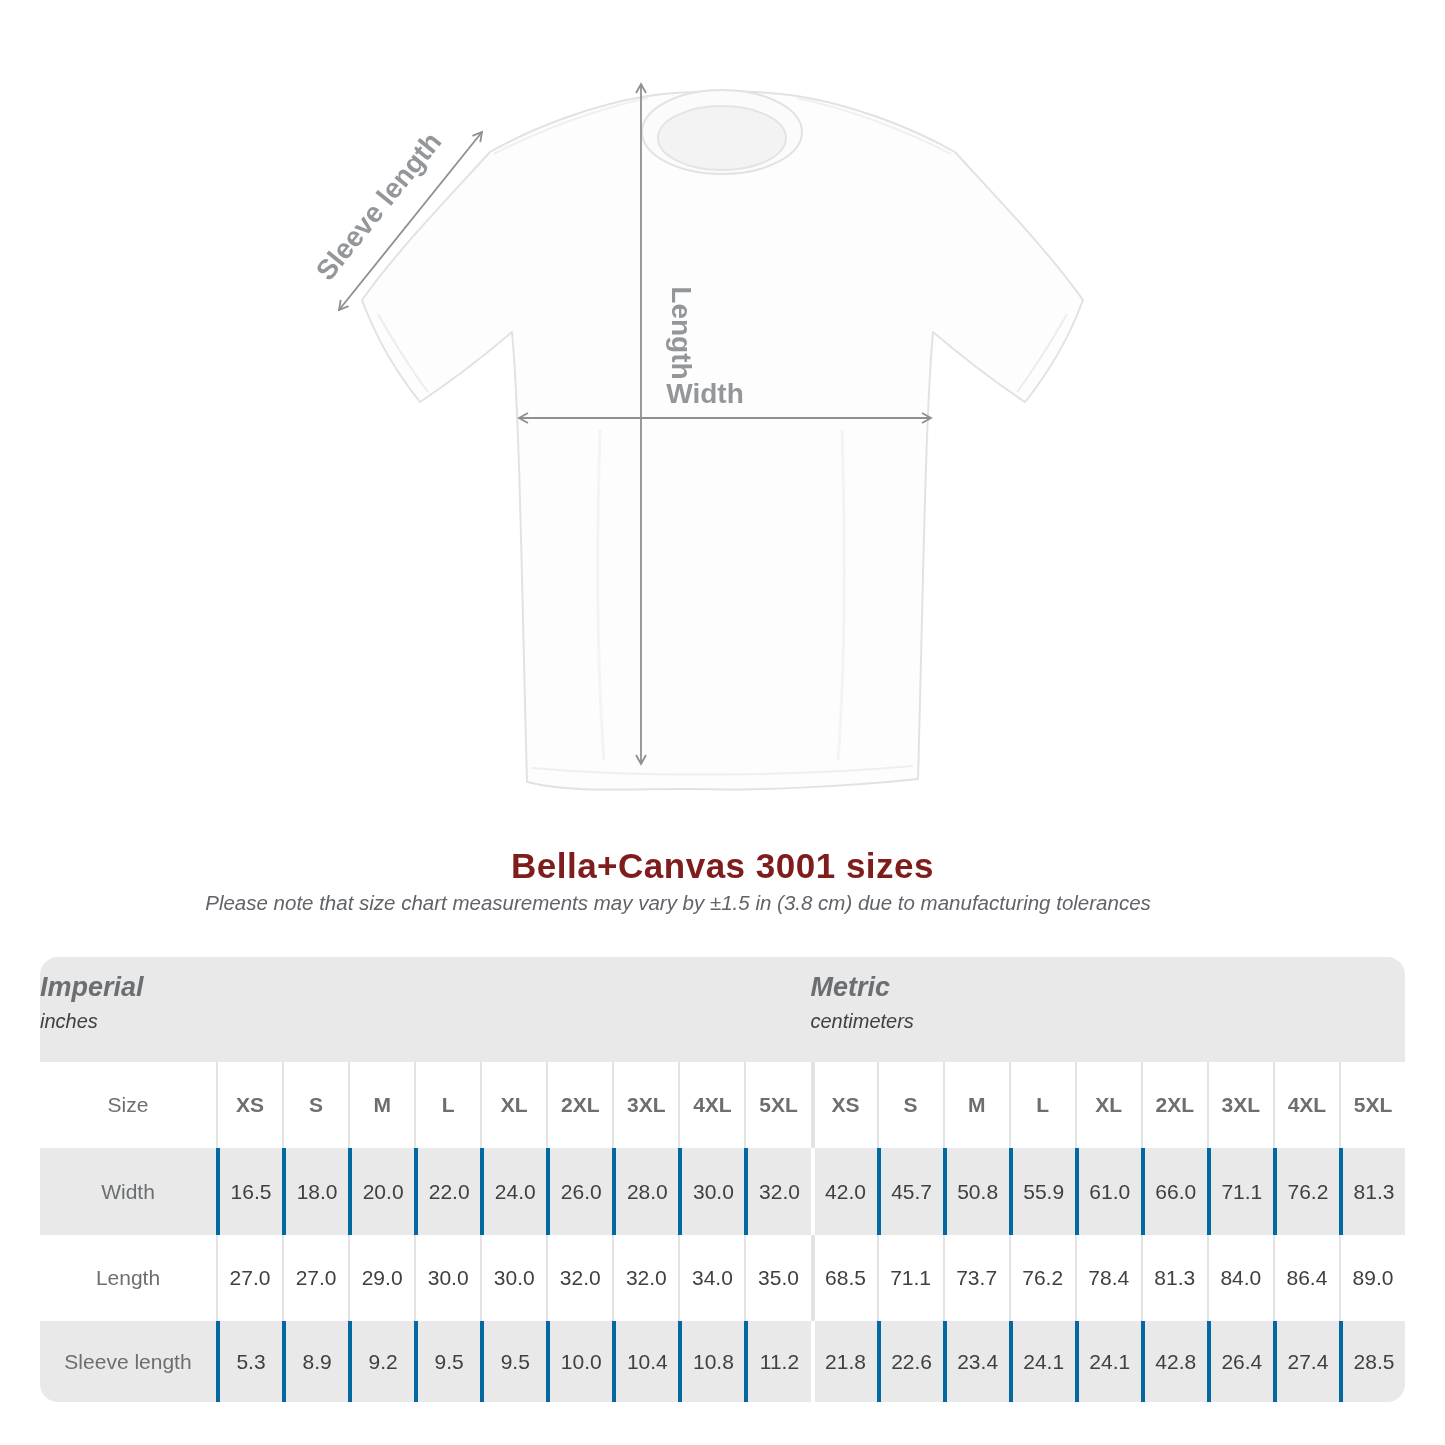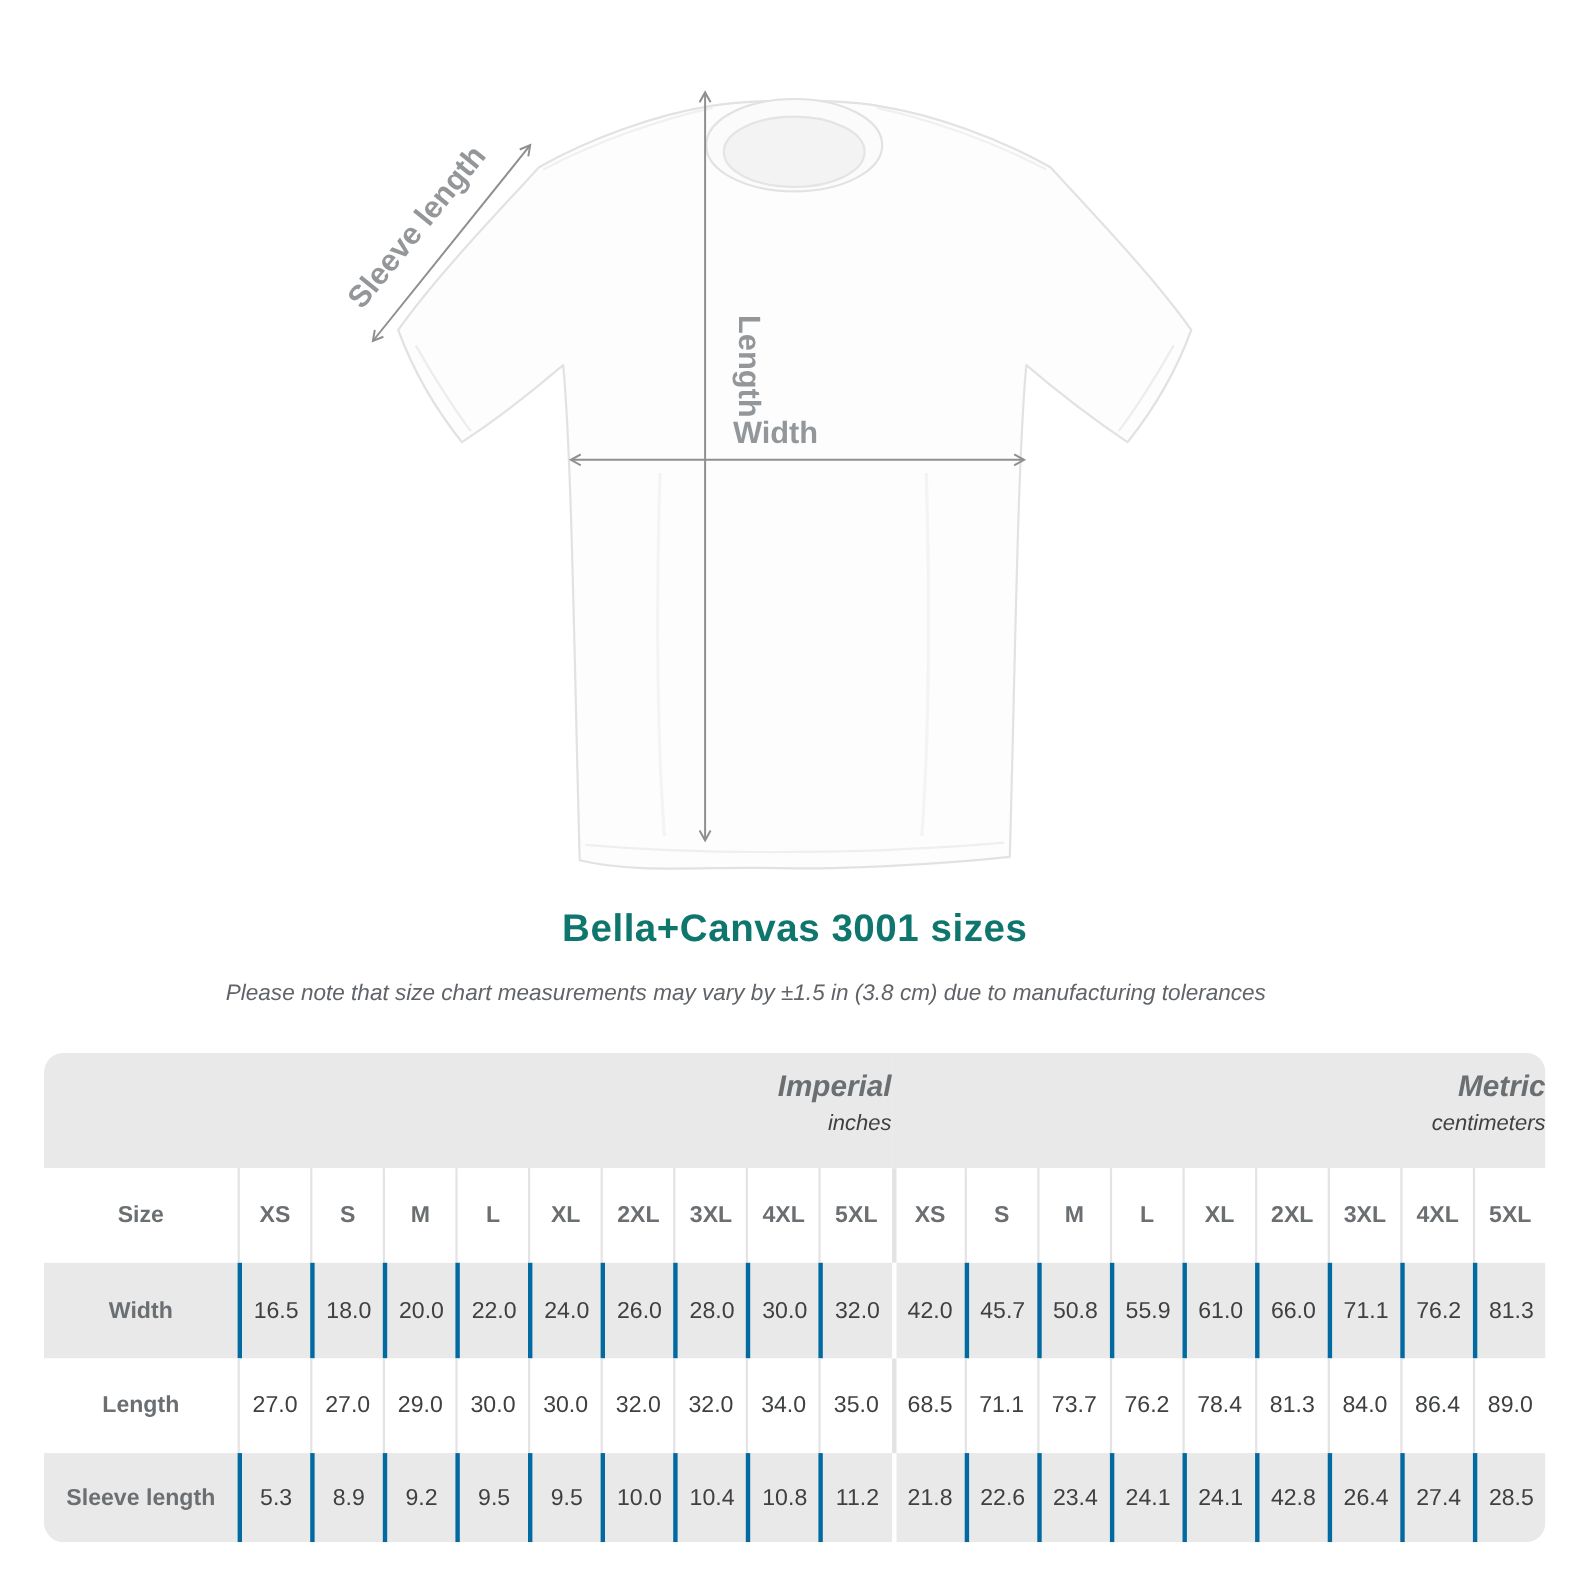--- a/index.html
+++ b/index.html
@@ -5,49 +5,49 @@
   * { margin:0; padding:0; box-sizing:border-box; }
   html,body { background:#ffffff; }
   body {
     width:1445px; height:1445px;
     font-family:"Liberation Sans", sans-serif;
     position:relative; overflow:hidden;
     color:#3e4042;
   }
   .diagram-wrap { position:absolute; top:0; left:0; width:1445px; height:830px; }
   .page-title {
-    position:absolute; top:824px; left:0; width:1445px;
-    text-align:center; font-size:35px; font-weight:bold; color:#0f766e;
+    position:absolute; top:846px; left:0; width:1445px;
+    text-align:center; font-size:35px; font-weight:bold; color:#7f1d1d;
     letter-spacing:0.5px;
   }
   .page-subtitle {
     position:absolute; top:891px; left:0; width:1356px;
     text-align:center; font-size:20.5px; font-style:italic; color:#606468;
   }
   .size-table {
     position:absolute; top:957px; left:40px; width:1365px;
     display:grid;
     grid-template-columns:176px repeat(18, 1fr);
     grid-template-rows:105px 86px 87px 86px 81px;
     border-radius:18px; overflow:hidden;
     background:#ffffff;
   }
   .band {
     background:#e9e9e9; display:flex; flex-direction:column;
-    align-items:flex-end; justify-content:center; gap:7px;
+    align-items:flex-start; justify-content:center; gap:7px;
     padding-bottom:14px;
   }
   .band-imperial { grid-column:1 / span 10; }
   .band-metric  { grid-column:11 / span 9; }
   .band-title { font-size:27px; font-weight:bold; font-style:italic; color:#6b6f72; }
   .band-unit  { font-size:20px; font-style:italic; color:#404040; }
   .cell { display:flex; align-items:center; justify-content:center; font-size:21px; }
   .rw { background:#ffffff; }
   .rg { background:#e9e9e9; }
-  .lbl { font-weight:bold; color:#6b6f72; }
+  .lbl { font-weight:normal; color:#6b6f72; }
   .hb  { font-weight:bold; color:#6b6f72; }
   .v   { color:#3e4042; }
   .rw.d { border-left:2px solid #e3e3e3; }
   .rg.d { border-left:4px solid #0369a1; }
   .rw.md { border-left:4px solid #e3e3e3; }
   .rg.md { border-left:4px solid #ffffff; }
 </style>
 </head>
 <body>
 

